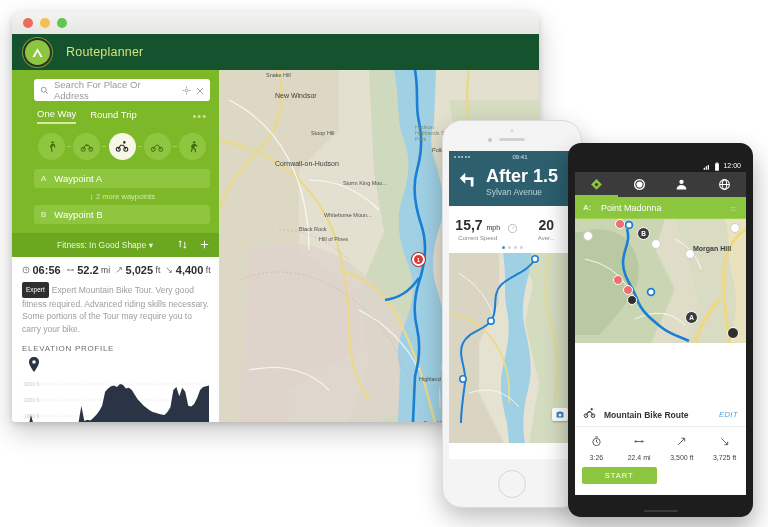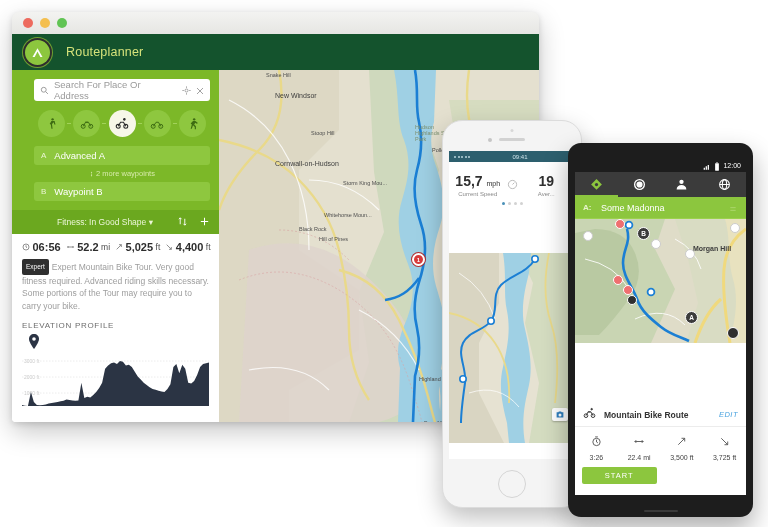--- a/index.html
+++ b/index.html
@@ -191,20 +191,25 @@
                 </svg>
             </span>
             <span>
               <svg width="8" height="8" viewBox="0 0 24 24" stroke="#8a8a8a" stroke-width="2.4">
                   <line x1="3" y1="3" x2="21" y2="21"></line>
                   <line x1="21" y1="3" x2="3" y2="21"></line>
                 </svg>
             </span>
           </div>
 
+          <div class="modetabs">
+            <span class="modetab active">One Way</span>
+            <span class="modetab">Round Trip</span>
+            <span class="dots3">•••</span>
+          </div>
 
           <div class="activities">
             <span class="act">
               <svg width="14" height="14" viewBox="0 0 24 24" fill="#3d6b12">
                   <circle cx="13" cy="4" r="2"></circle>
                   <path d="M11 7l-3 5 2 1 1 7h2l-1-8 3-3 1 4h2l-1.5-6z"></path>
                 </svg>
             </span>
             <span class="actsep"></span>
             <span class="act">
@@ -235,21 +240,21 @@
             <span class="act">
               <svg width="14" height="14" viewBox="0 0 24 24" fill="#3d6b12">
                   <circle cx="14" cy="4" r="2"></circle>
                   <path d="M12 7l-4 4 2 2-2 7h2l2-6 3 3v4h2v-5l-3-3 2-3 3 2 1-2-4-3z"></path>
                 </svg>
             </span>
           </div>
 
           <div class="wp">
             <span class="letter">A</span>
-            <span class="name">Advanced A</span>
+            <span class="name">Waypoint A</span>
           </div>
 
           <div class="morewp">
             <svg width="5" height="6" viewBox="0 0 24 24" fill="#d6eaa9" style="vertical-align:-1px;margin-right:2px">
                 <circle cx="12" cy="4" r="3"></circle>
                 <circle cx="12" cy="12" r="3"></circle>
                 <circle cx="12" cy="20" r="3"></circle>
               </svg><span>2 more waypoints</span>
           </div>
 
@@ -400,33 +405,44 @@
       <div class="ip-status">
         <span class="ip-sig">
             <i></i>
             <i></i>
             <i></i>
             <i></i>
             <i></i>
           </span>
         <span class="ip-time">09:41</span>
       </div>
+      <div class="ip-nav">
+        <span>
+          <svg width="22" height="22" viewBox="0 0 24 24" fill="#ffffff">
+              <path d="M9 4L3 10l6 6v-4h6v7h3v-10H9z"></path>
+            </svg>
+        </span>
+        <span class="ip-navtxt">
+          <div class="big">After 1.5</div>
+          <div class="sub">Sylvan Avenue</div>
+        </span>
+      </div>
       <div class="ip-stats">
         <div class="ip-stat">
           <div class="v"><span>15,7</span> <small>mph</small></div>
           <div class="l">Current Speed</div>
         </div>
         <span>
           <svg width="11" height="11" viewBox="0 0 24 24" fill="none" stroke="#b6b6b6" stroke-width="2">
               <circle cx="12" cy="12" r="9"></circle>
               <path d="M12 12l4-4"></path>
             </svg>
         </span>
         <div class="ip-stat">
-          <div class="v"><span>19</span></div>
+          <div class="v"><span>20</span></div>
           <div class="l">Aver...</div>
         </div>
         <div class="ip-pager">
             <i class="on"></i>
             <i></i>
             <i></i>
             <i></i>
           </div>
       </div>
       <div class="ip-map">
@@ -501,21 +517,21 @@
               <ellipse cx="12" cy="12" rx="4" ry="9"></ellipse>
               <line x1="3" y1="12" x2="21" y2="12"></line>
             </svg>
         </span>
         <span class="an-tabind"></span>
       </div>
 
       <div class="an-list">
         <div class="an-row">
           <span class="ltr">A:</span>
-          <span class="nm">Some Madonna</span>
+          <span class="nm">Point Madonna</span>
           <span class="rt">
             <svg width="10" height="8" viewBox="0 0 24 24" stroke="#b4da76" stroke-width="2.4">
                 <line x1="4" y1="8" x2="20" y2="8"></line>
                 <line x1="4" y1="16" x2="20" y2="16"></line>
               </svg>
           </span>
         </div>
         <div class="an-row">
           <span class="ltr">B:</span>
           <span class="nm">Fern Peak</span>

